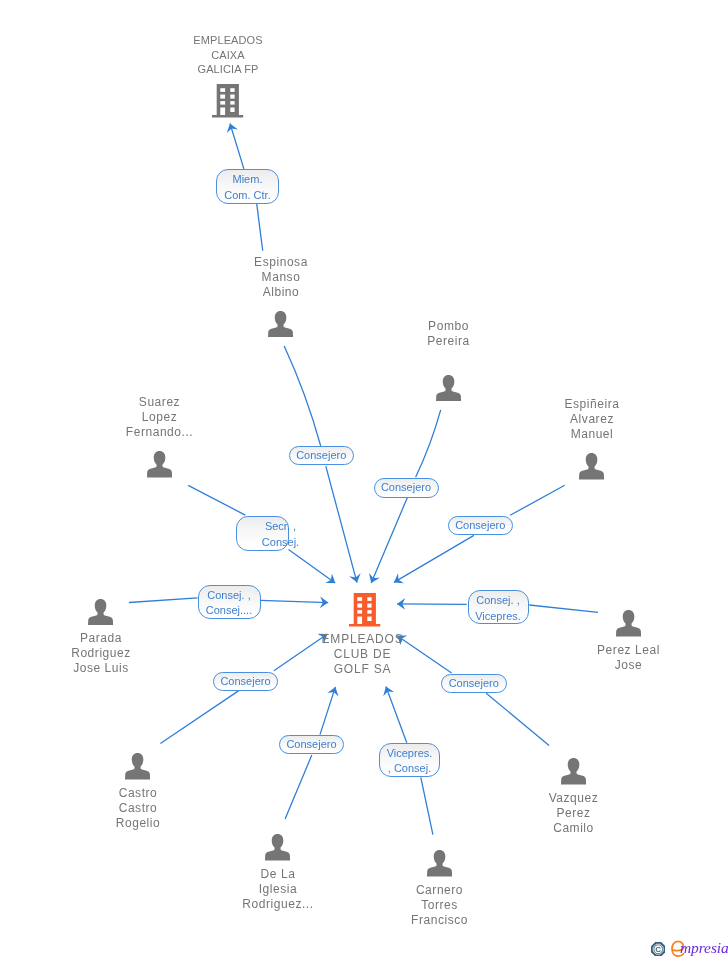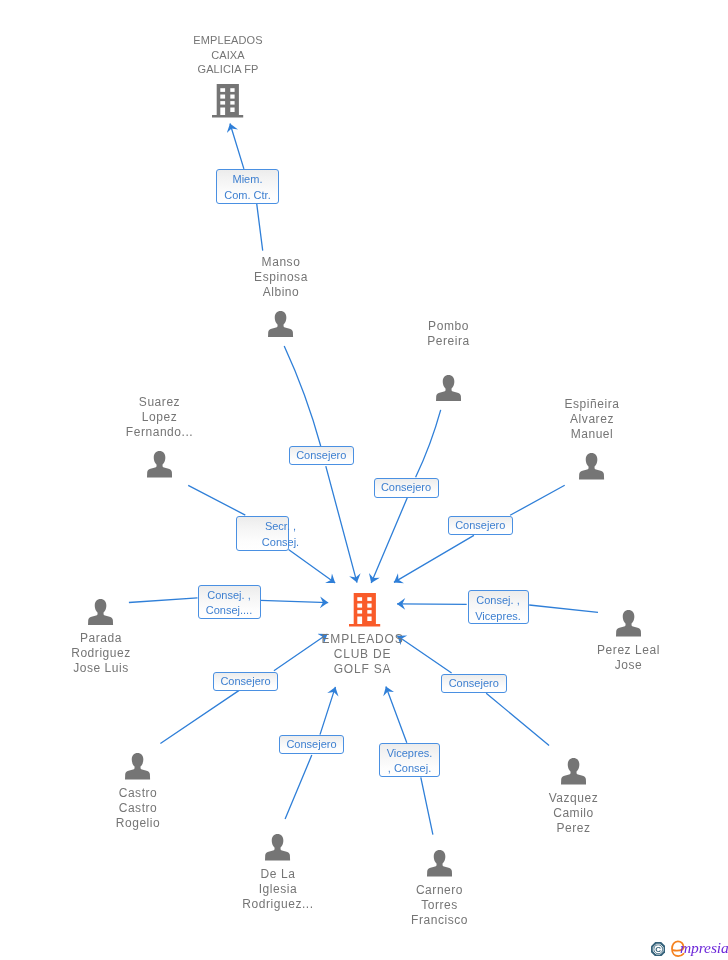--- a/index.html
+++ b/index.html
@@ -7,21 +7,21 @@
   body{width:728px;height:960px;overflow:hidden;
        font-family:"Liberation Sans",sans-serif;}
   #stage{position:relative;width:728px;height:960px;background:#ffffff;}
   svg#edges{position:absolute;left:0;top:0;width:728px;height:960px;}
   .node{position:absolute;text-align:center;}
   .node .nm{font-size:12px;letter-spacing:0.55px;line-height:15px;color:#757575;white-space:nowrap;}
   .node.company .nm{font-size:12px;letter-spacing:0.8px;}
   .node.company.linked .nm{font-size:11px;letter-spacing:0.1px;line-height:14.5px;}
   .ico{display:block;margin:0 auto;}
   .edgelabel{position:absolute;
-     border:1px solid #4a90e2;border-radius:3px;
+     border:1px solid #4a90e2;border-radius:12px;
      background:linear-gradient(to bottom,#ececec 0%,#f5f5f5 35%,#fdfdfd 75%,#ffffff 100%);
      color:#3d7fd0;font-size:11px;letter-spacing:0px;line-height:1;text-align:center;
      box-sizing:border-box;white-space:nowrap;
      display:flex;flex-direction:column;justify-content:center;align-items:center;}
   .edgelabel span{display:block;}
   .edgelabel.two span:first-child{margin-bottom:4.7px;}
   .edgelabel.two{padding-top:2.8px;}
   #brand{position:absolute;left:650px;top:940px;width:78px;height:20px;}
   #brand .badge{position:absolute;left:1px;top:1.8px;}
   #brand .mark{position:absolute;left:20.5px;top:0px;}
@@ -87,22 +87,22 @@
         <div class="nm">EMPLEADOS</div>
         <div class="nm">CAIXA</div>
         <div class="nm">GALICIA FP</div>
       </div>
       <div class="node" style="left: 268.45px; top: 310.7px; width: 25.1px; height: 26.6px;">
         <svg class="ico" width="25.1" height="26.6" viewBox="0 0 25.1 26.6">
           <path fill="#757575" d="M12.55 0 C16.05 0 18.35 2.45 18.35 6.5 C18.35 10.7 16.05 14.6 12.55 14.6 C9.05 14.6 6.75 10.7 6.75 6.5 C6.75 2.45 9.05 0 12.55 0 Z M9.55 9.8 h6 v5.1 C15.55 15.95 16.7 16.3 18.0 16.7 L21.6 17.8 C23.55 18.4 24.75 19.3 24.9 21.2 L25.1 26.6 H0 L0.2 21.2 C0.35 19.3 1.55 18.4 3.5 17.8 L7.1 16.7 C8.4 16.3 9.55 15.95 9.55 14.9 Z"></path>
         </svg>
       </div>
       <div class="node" style="left: 171px; width: 220px; top: 254.9px;">
+        <div class="nm">Espinosa</div>
         <div class="nm">Manso</div>
-        <div class="nm">Espinosa</div>
         <div class="nm">Albino</div>
       </div>
       <div class="node" style="left: 435.95px; top: 374.7px; width: 25.1px; height: 26.6px;">
         <svg class="ico" width="25.1" height="26.6" viewBox="0 0 25.1 26.6">
           <path fill="#757575" d="M12.55 0 C16.05 0 18.35 2.45 18.35 6.5 C18.35 10.7 16.05 14.6 12.55 14.6 C9.05 14.6 6.75 10.7 6.75 6.5 C6.75 2.45 9.05 0 12.55 0 Z M9.55 9.8 h6 v5.1 C15.55 15.95 16.7 16.3 18.0 16.7 L21.6 17.8 C23.55 18.4 24.75 19.3 24.9 21.2 L25.1 26.6 H0 L0.2 21.2 C0.35 19.3 1.55 18.4 3.5 17.8 L7.1 16.7 C8.4 16.3 9.55 15.95 9.55 14.9 Z"></path>
         </svg>
       </div>
       <div class="node" style="left: 338.5px; width: 220px; top: 318.9px;">
         <div class="nm">Pombo</div>
         <div class="nm">Pereira</div>
@@ -176,22 +176,22 @@
         <div class="nm">Torres</div>
         <div class="nm">Francisco</div>
       </div>
       <div class="node" style="left: 560.95px; top: 758.2px; width: 25.1px; height: 26.6px;">
         <svg class="ico" width="25.1" height="26.6" viewBox="0 0 25.1 26.6">
           <path fill="#757575" d="M12.55 0 C16.05 0 18.35 2.45 18.35 6.5 C18.35 10.7 16.05 14.6 12.55 14.6 C9.05 14.6 6.75 10.7 6.75 6.5 C6.75 2.45 9.05 0 12.55 0 Z M9.55 9.8 h6 v5.1 C15.55 15.95 16.7 16.3 18.0 16.7 L21.6 17.8 C23.55 18.4 24.75 19.3 24.9 21.2 L25.1 26.6 H0 L0.2 21.2 C0.35 19.3 1.55 18.4 3.5 17.8 L7.1 16.7 C8.4 16.3 9.55 15.95 9.55 14.9 Z"></path>
         </svg>
       </div>
       <div class="node" style="left: 463.5px; width: 220px; top: 790.8px;">
         <div class="nm">Vazquez</div>
+        <div class="nm">Perez</div>
         <div class="nm">Camilo</div>
-        <div class="nm">Perez</div>
       </div>
     </div>
   <div id="labels">
       <div class="edgelabel two" style="left: 216px; top: 169px; width: 63px; height: 34.5px;">
         <span>Miem.</span>
         <span>Com. Ctr.</span>
       </div>
       <div class="edgelabel" style="left: 289px; top: 446px; width: 64.5px; height: 19px;">
         <span>Consejero</span>
       </div>

